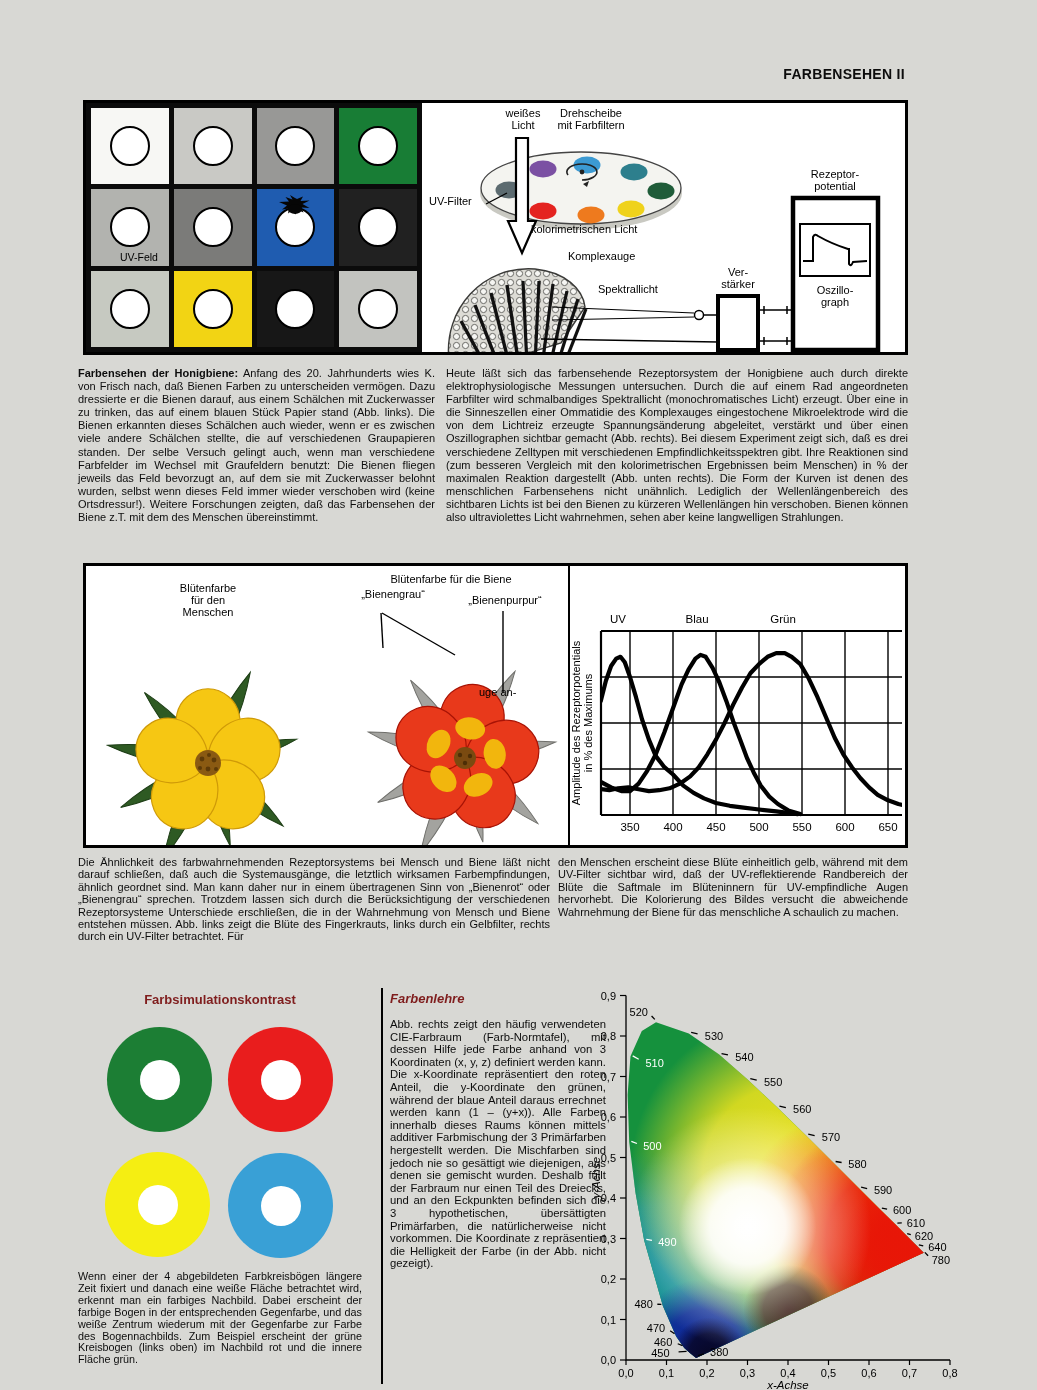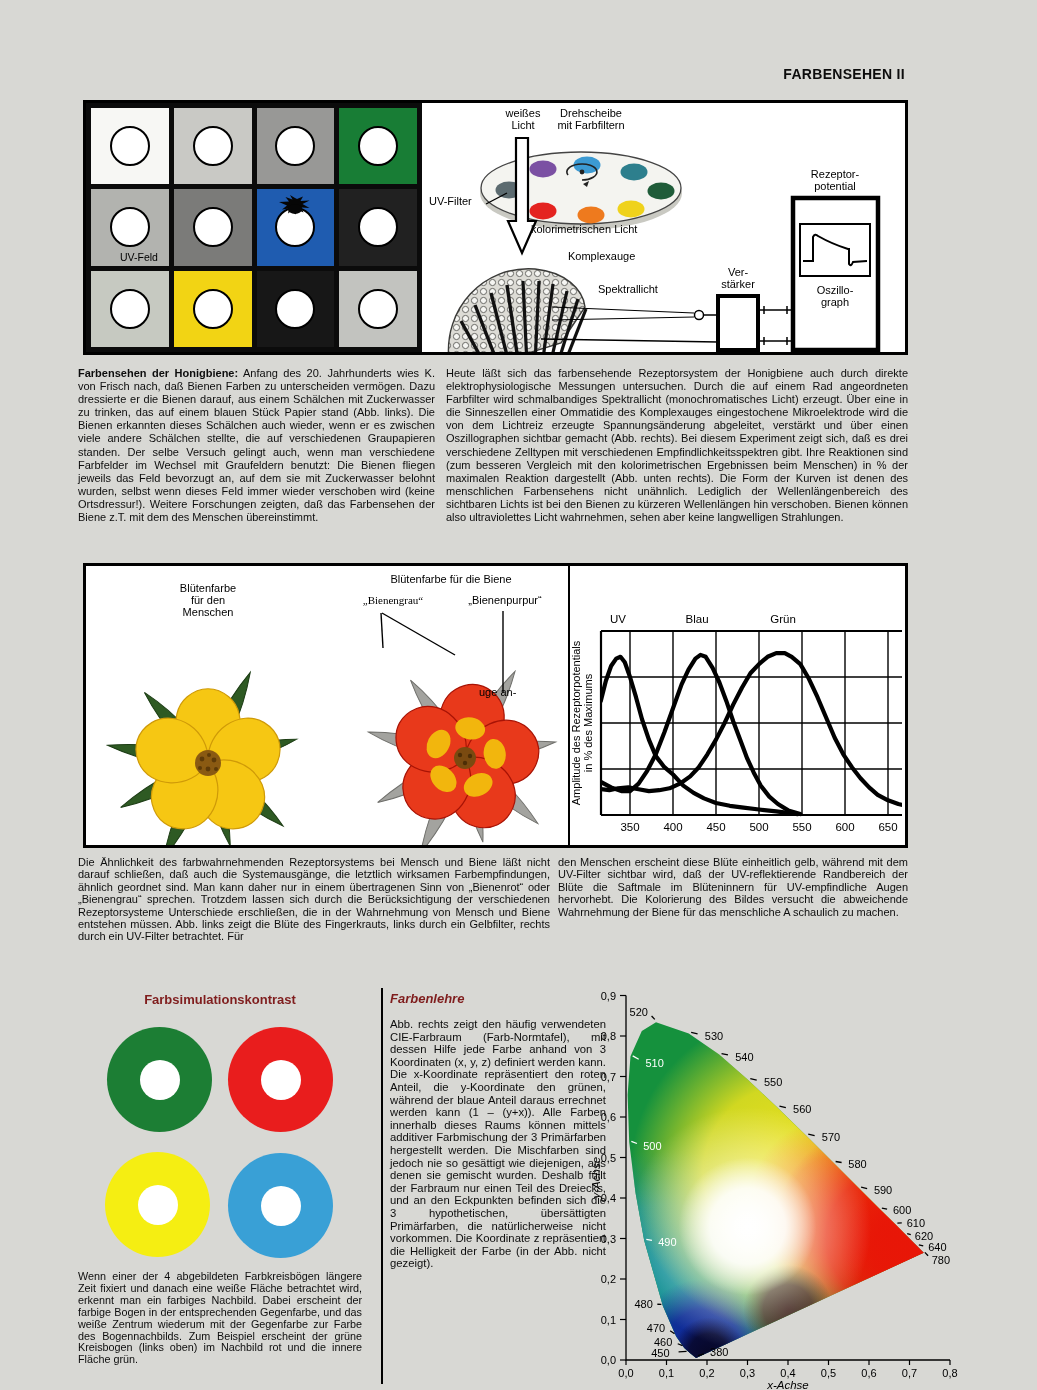--- a/index.html
+++ b/index.html
@@ -278,21 +278,21 @@
         <text x="531.96" y="57" font-size="11.5" text-anchor="middle" fill="#000">UV</text>
         <text x="611.08" y="57" font-size="11.5" text-anchor="middle" fill="#000">Blau</text>
         <text x="697.0799999999999" y="57" font-size="11.5" text-anchor="middle" fill="#000">Grün</text>
         <text text-anchor="middle" font-size="11" fill="#000" transform="translate(497,157) rotate(-90)"><tspan x="0" y="-3">Amplitude des Rezeptorpotentials</tspan><tspan x="0" y="9">in % des Maximums</tspan></text>
       </svg>
 
     <div class="lbl center" style="left:60px;top:17px;width:124px;">Blütenfarbe
 für den
 Menschen</div>
     <div class="lbl center" style="left:240px;top:8px;width:250px;">Blütenfarbe für die Biene</div>
-    <div class="lbl center" style="left:252px;top:29px;width:110px;font-family:Liberation Serif, serif;">„Bienengrau“</div>
+    <div class="lbl center" style="left:252px;top:23px;width:110px;">„Bienengrau“</div>
     <div class="lbl center" style="left:360px;top:29px;width:118px;">„Bienenpurpur“</div>
     <div class="lbl" style="left:393px;top:121px;width:52px;">uge an-</div>
   </div>
 
   <div class="para" style="left:78px;top:856px;width:472px;line-height:12.4px;">Die Ähnlichkeit des farbwahrnehmenden Rezeptorsystems bei Mensch und Biene läßt nicht darauf schließen, daß auch die Systemausgänge, die letztlich wirksamen Farbempfindungen, ähnlich geordnet sind. Man kann daher nur in einem übertragenen Sinn von „Bienenrot“ oder „Bienengrau“ sprechen. Trotzdem lassen sich durch die Berücksichtigung der verschiedenen Rezeptorsysteme Unterschiede erschließen, die in der Wahrnehmung von Mensch und Biene entstehen müssen. Abb. links zeigt die Blüte des Fingerkrauts, links durch ein Gelbfilter, rechts durch ein UV-Filter betrachtet. Für</div>
   <div class="para" style="left:558px;top:856px;width:350px;line-height:12.4px;">den Menschen erscheint diese Blüte einheitlich gelb, während mit dem UV-Filter sichtbar wird, daß der UV-reflektierende Randbereich der Blüte die Saftmale im Blüteninnern für UV-empfindliche Augen hervorhebt. Die Kolorierung des Bildes versucht die abweichende Wahrnehmung der Biene für das menschliche A schaulich zu machen.</div>
 
   <div class="sec-title center" style="left:75px;top:992px;width:290px;">Farbsimulationskontrast</div>
 
   <div class="ring" style="left: 107px; top: 1027px; background: rgb(28, 126, 52);">

